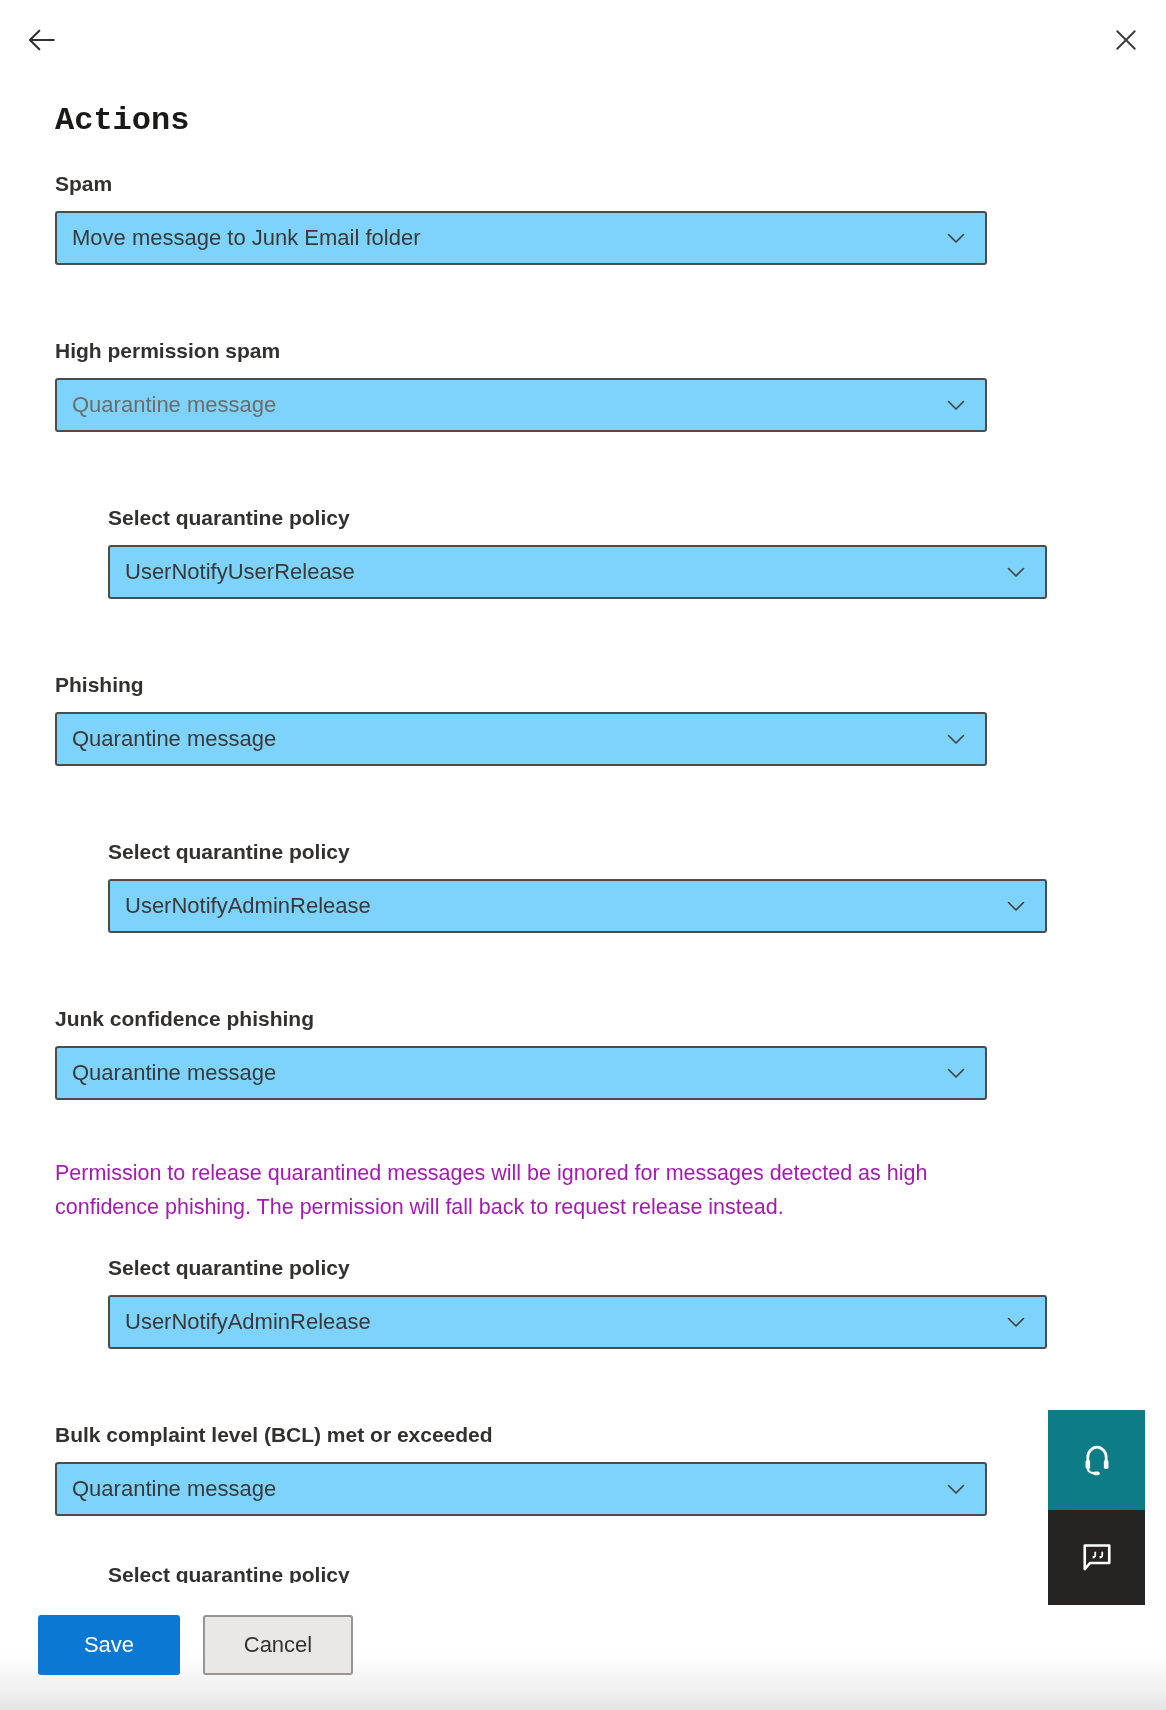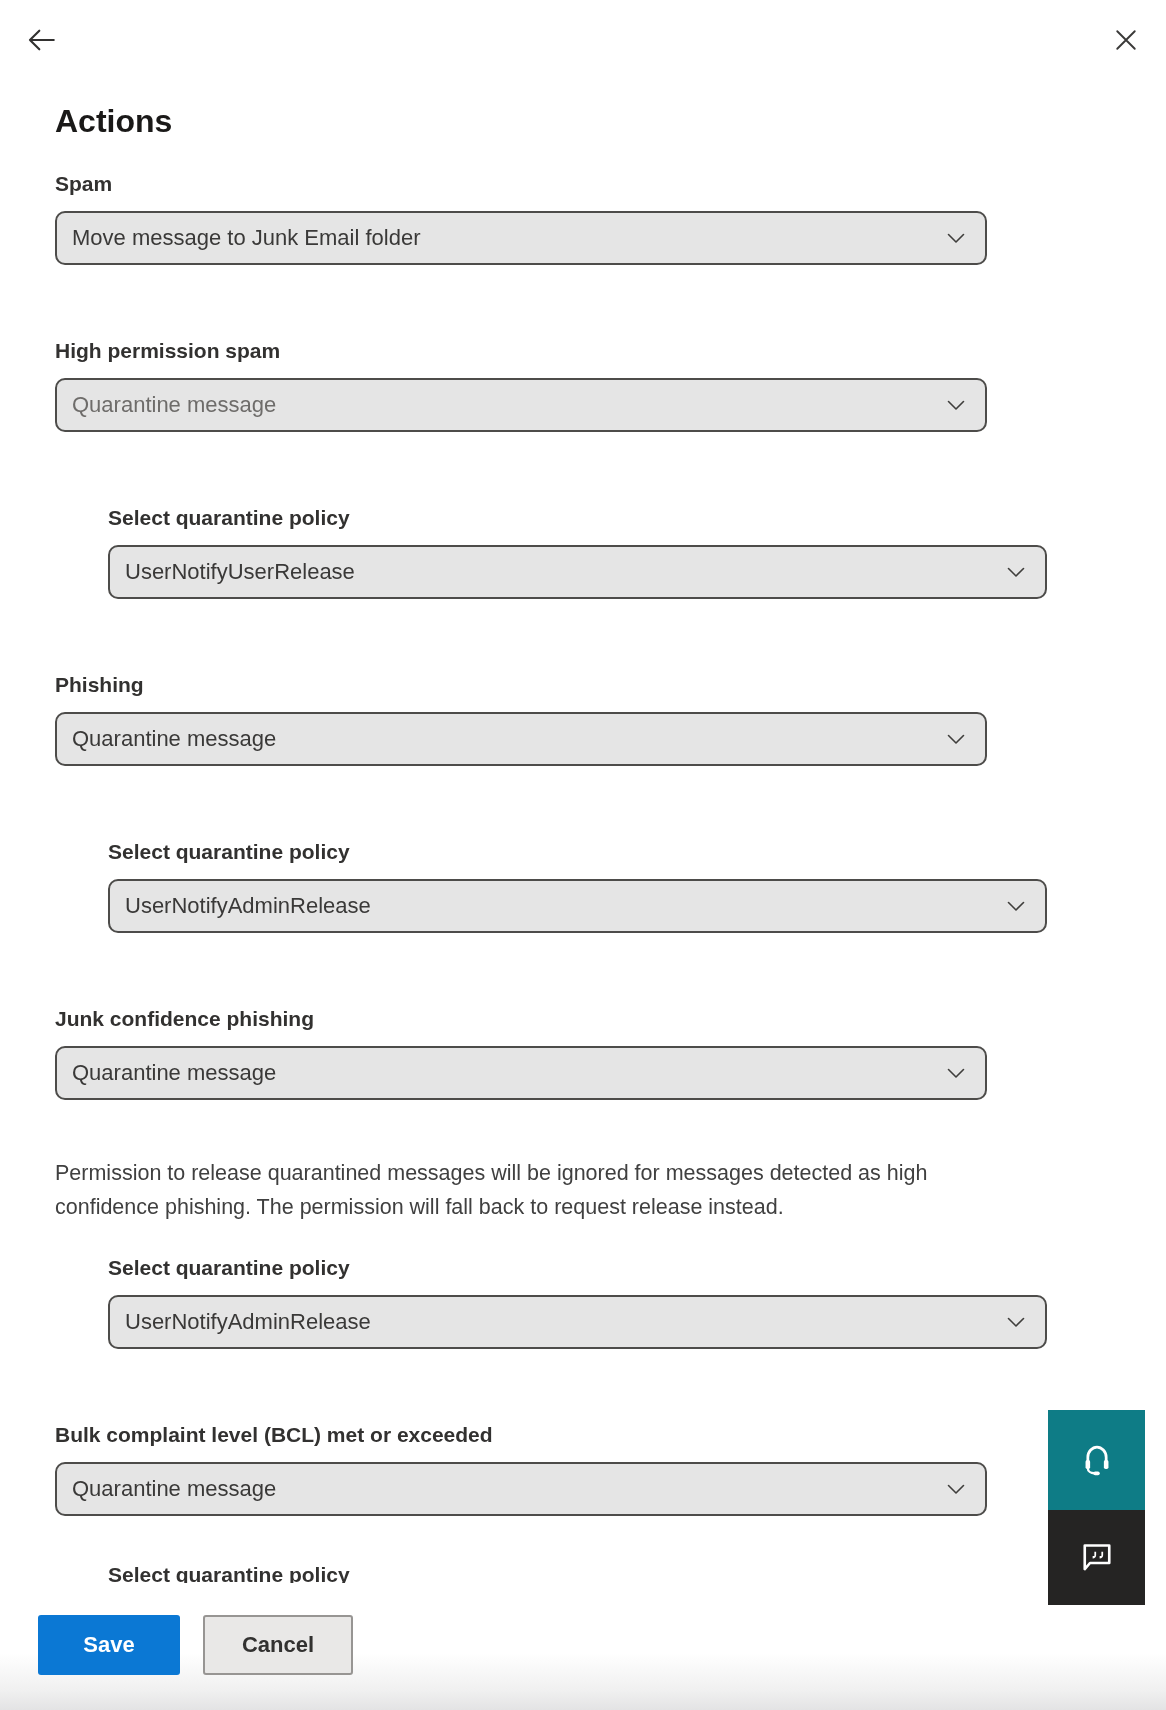--- a/index.html
+++ b/index.html
@@ -30,40 +30,41 @@
     background: transparent; border: none;
   }
   
   .content { padding: 0 0 0 55px; }
   .page-title {
     margin-top: 42px;
     font-size: 32px;
     line-height: 38px;
     font-weight: 700;
     color: #1a1918;
+    font-family: Liberation Mono, monospace;
   }
   .field-label {
     font-size: 21px;
     line-height: 27px;
     font-weight: 700;
     color: #323130;
     margin-bottom: 14px;
   }
   .mt-outer { margin-top: 72px; }
   .mt-first { margin-top: 30px; }
   .mt-after-note { margin-top: 30px; }
   .mt-clipped { margin-top: 45px; }
   .indent { margin-left: 53px; }
   .dropdown {
     position: relative;
     height: 54px;
     width: 932px;
     border: 2px solid #4d4c4a;
-    border-radius: 10px;
-    background: #e5e5e5;
+    border-radius: 3px;
+    background: #7dd3fc;
     display: flex;
     align-items: center;
     padding: 0 50px 0 15px;
     cursor: pointer;
     text-align: right;
   }
   .dropdown.wide { width: 939px; }
   .dd-text {
     font-size: 22px;
     line-height: 28px;
@@ -77,42 +78,42 @@
     right: 17px; top: 50%;
     transform: translateY(-50%);
     width: 24px; height: 24px;
     display: flex; align-items: center; justify-content: center;
   }
   .note {
     margin-top: 56px;
     max-width: 975px;
     font-size: 21.5px;
     line-height: 34px;
-    color: #404040;
+    color: #a21caf;
   }
   
   .footer {
     position: absolute;
     left: 0; bottom: 0;
     width: 100%;
     height: 127px;
     background: linear-gradient(180deg, #ffffff 0%, #ffffff 55%, #f0f0f0 85%, #e3e3e4 100%);
     z-index: 5;
   }
   .footer-inner {
     padding: 32px 0 0 38px;
     display: flex;
     gap: 23px;
   }
   .btn {
     height: 60px;
     border-radius: 3px;
     font-family: "Liberation Sans", "DejaVu Sans", sans-serif;
     font-size: 22px;
-    font-weight: 700;
+    font-weight: 400;
     cursor: pointer;
     display: flex; align-items: center; justify-content: center;
   }
   .btn-primary {
     width: 142px;
     background: #0b78d4;
     color: #ffffff;
     border: none;
   }
   .btn-default {

